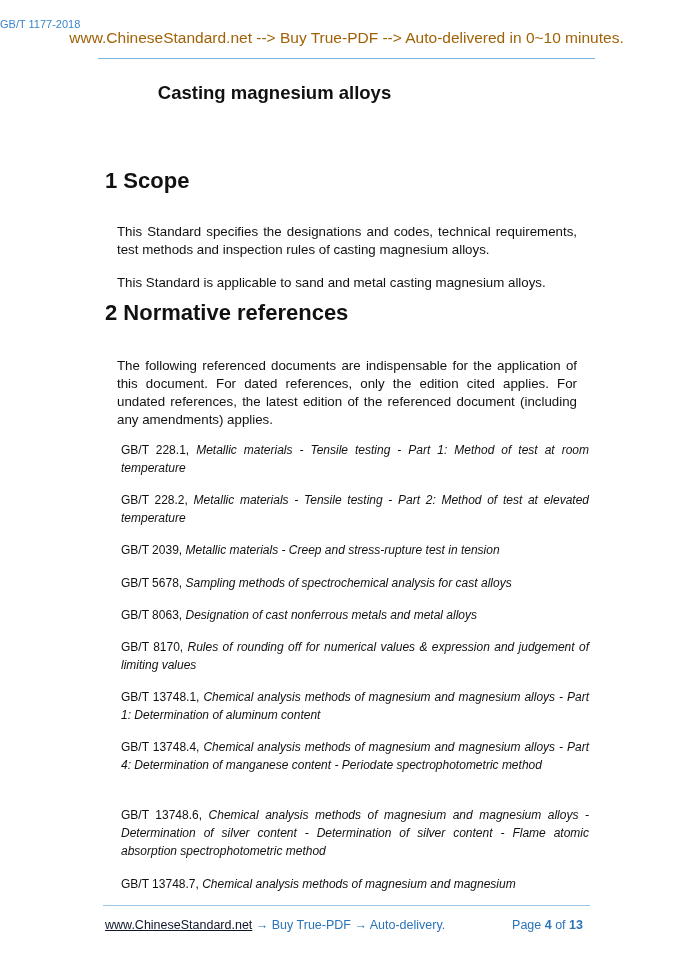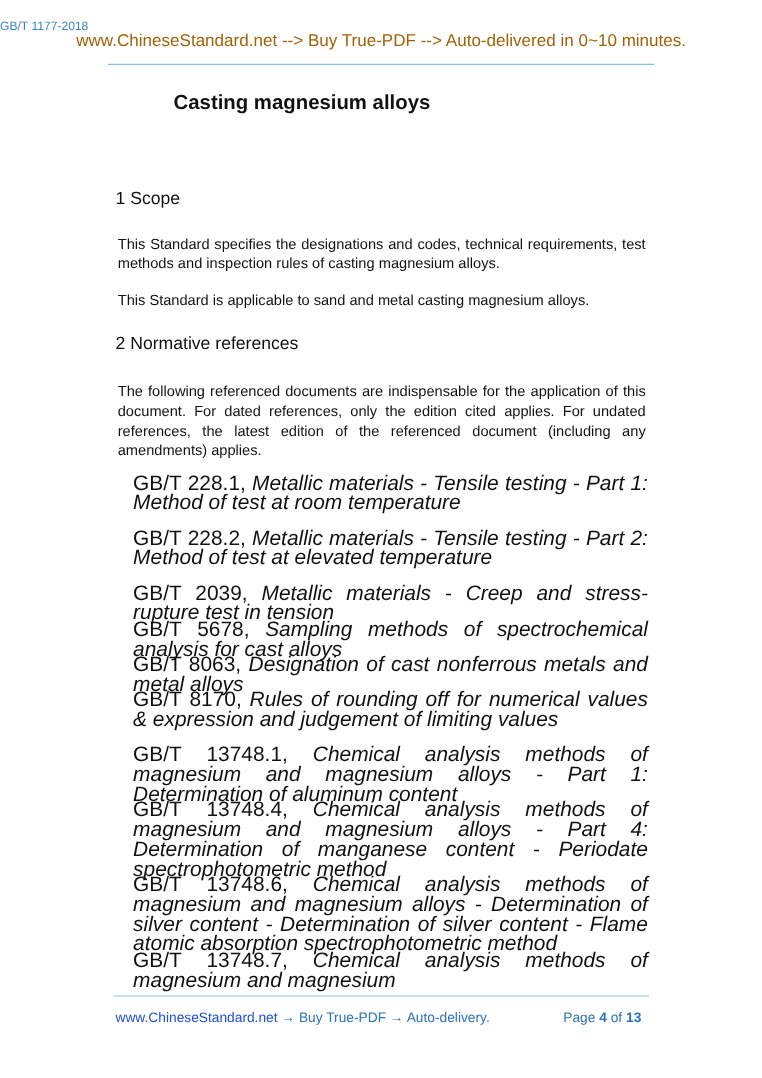--- a/index.html
+++ b/index.html
@@ -6,27 +6,27 @@
   body { width: 693px; height: 980px; position: relative; overflow: hidden;
          font-family: "Liberation Sans", sans-serif; color: #111111; }
   .banner { position: absolute; top: 28px; left: 0; width: 693px; text-align: center;
             color: #a16207; font-size: 15.5px; line-height: 20px; white-space: nowrap; z-index: 2; }
   .running-head { position: absolute; top: 17px; left: 0; width: 693px; text-align: left;
                   color: #3a86c8; font-size: 11px; line-height: 14px; z-index: 1; }
   .head-rule { position: absolute; top: 58px; left: 98px; width: 497px; height: 1px; background: #7fb4dd; }
   .title { position: absolute; top: 81px; left: 0; width: 549px; text-align: center;
            font-weight: bold; font-size: 18.5px; line-height: 24px; }
   .content { position: absolute; left: 105px; width: 484px; }
-  h2 { margin: 0; font-size: 16px; font-weight: normal; line-height: 24px; }
-  p { margin: 2px; font-size: 13.3px; line-height: 18px; text-align: justify; }
-  .ref { position: absolute; left: 121px; width: 468px; font-size: 19px; line-height: 18px; text-align: justify; }
+  h2 { margin: 0; font-size: 22px; font-weight: bold; line-height: 24px; }
+  p { margin: 12px; font-size: 13.3px; line-height: 18px; text-align: justify; }
+  .ref { position: absolute; left: 121px; width: 468px; font-size: 12px; line-height: 18px; text-align: justify; margin-top: 10px; }
   .ref i { font-style: italic; }
   .foot-rule { position: absolute; top: 905px; left: 103px; width: 487px; height: 1px; background: #9cc7e8; }
   .footer { position: absolute; top: 917px; left: 105px; width: 484px; font-size: 12.5px; line-height: 16px; color: #2a74b8; }
-  .footer a { color: #1d4ed8; }
+  .footer a { color: #0f172a; text-decoration: underline; }
   .page-no { position: absolute; right: 6px; top: 0; }
   .page-no b { font-weight: bold; }
 </style>
 </head>
 <body>
 
 <div class="banner">www.ChineseStandard.net --&gt; Buy True-PDF --&gt; Auto-delivered in 0~10 minutes.</div>
 <div class="running-head">GB/T 1177-2018</div>
 <div class="head-rule"></div>
 

